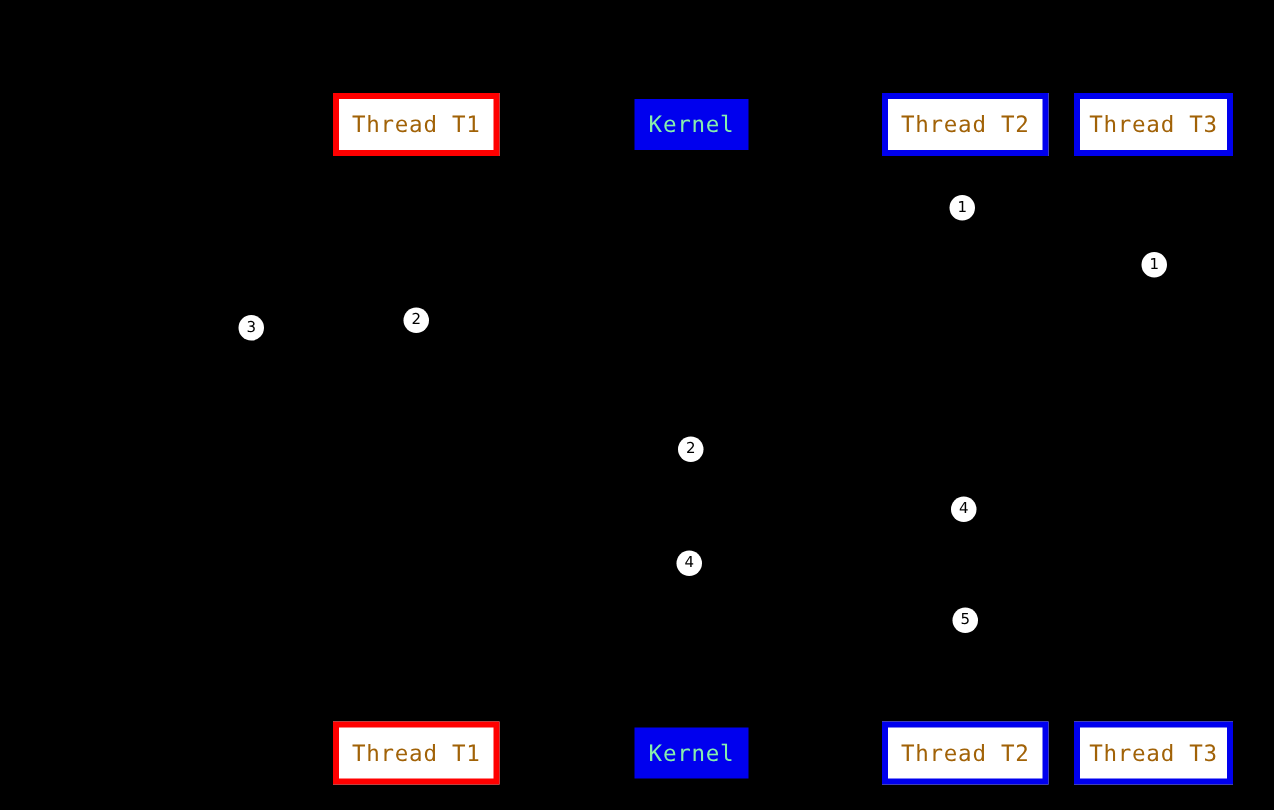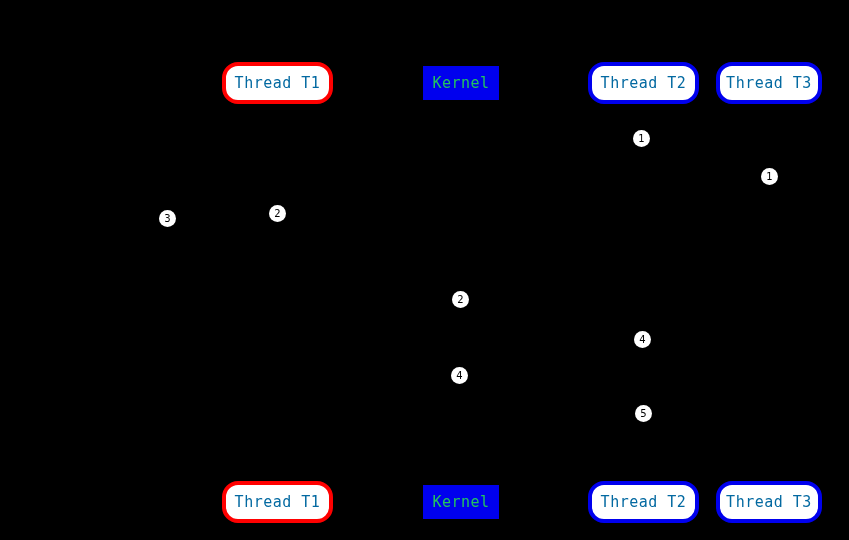--- a/index.html
+++ b/index.html
@@ -23,27 +23,26 @@
     align-items: center;
     justify-content: center;
     font-family: "DejaVu Sans Mono", "Liberation Mono", monospace;
     font-size: 15px;
     letter-spacing: 0.5px;
     white-space: nowrap;
     line-height: 1;
   }
   .participant.outline {
     background: #ffffff;
-    color: #0369a1;
+    color: #a16207;
     border-style: solid;
     border-width: 4px;
-    border-radius: 16px;
   }
   .participant.filled {
-    color: #22c55e;
+    color: #86efac;
     border: none;
   }
   
   .lifeline {
     position: absolute;
     width: 1px;
     background: #000000;
   }
   
   .step-badge {

